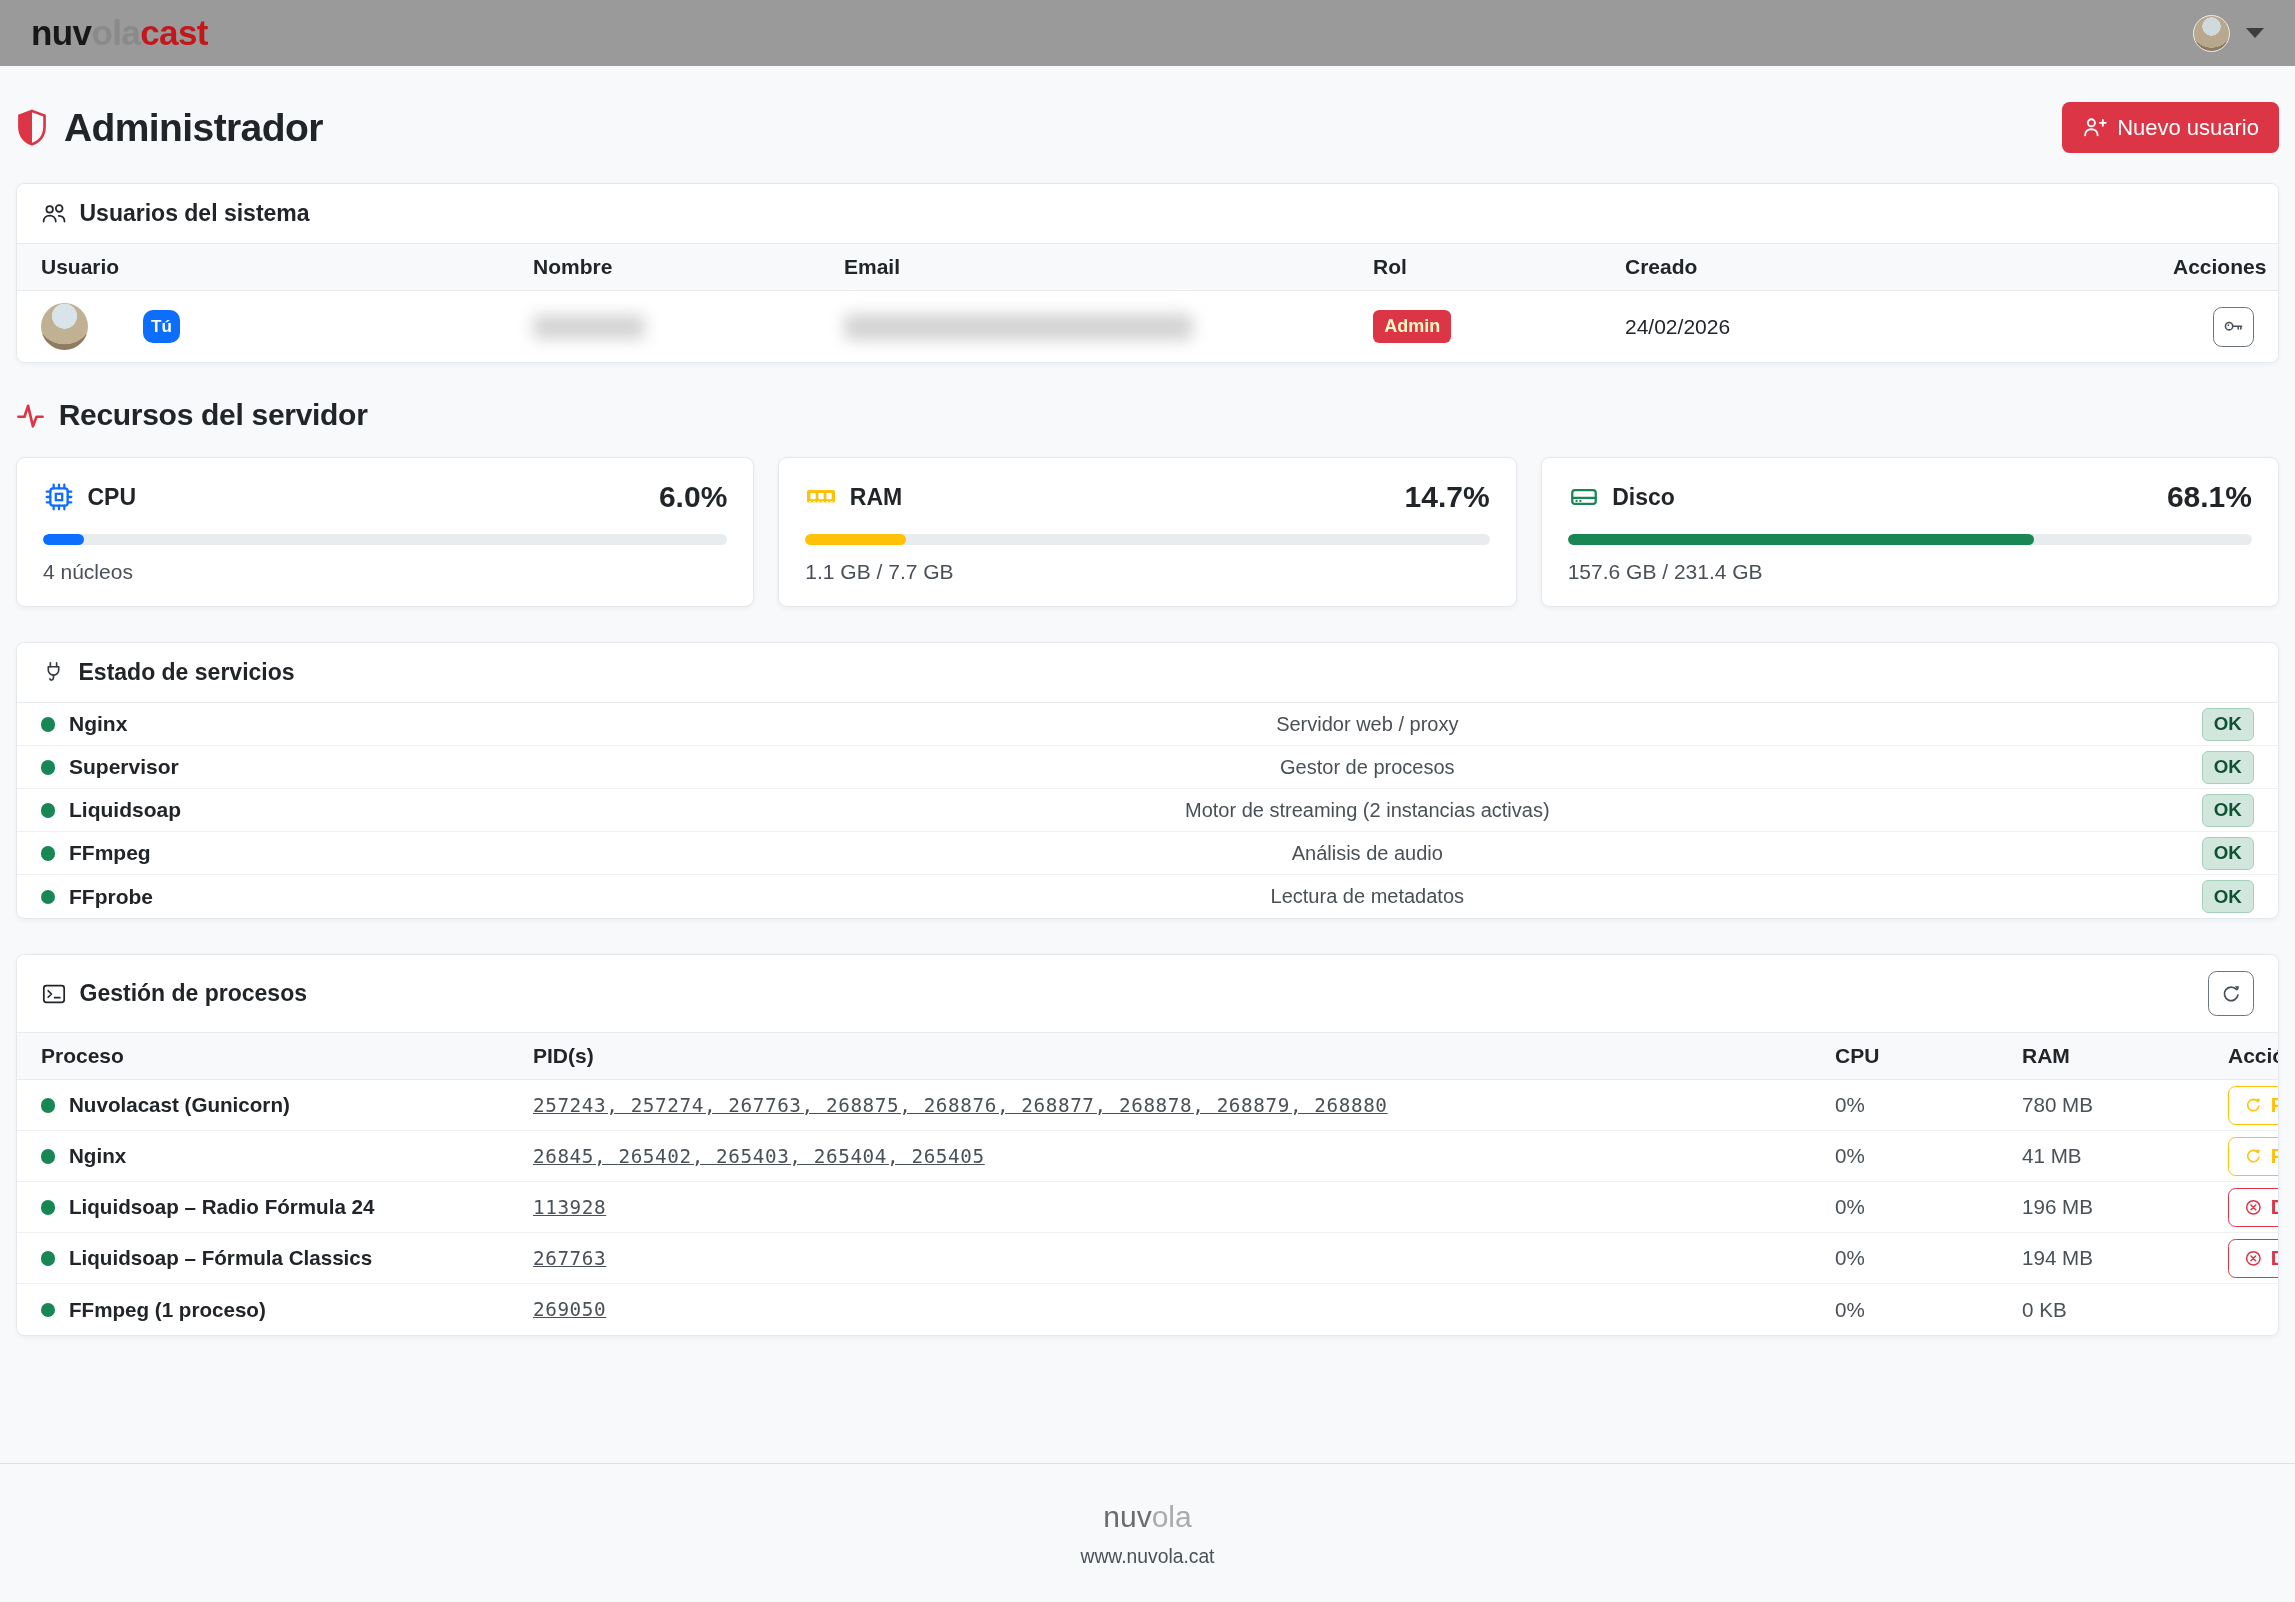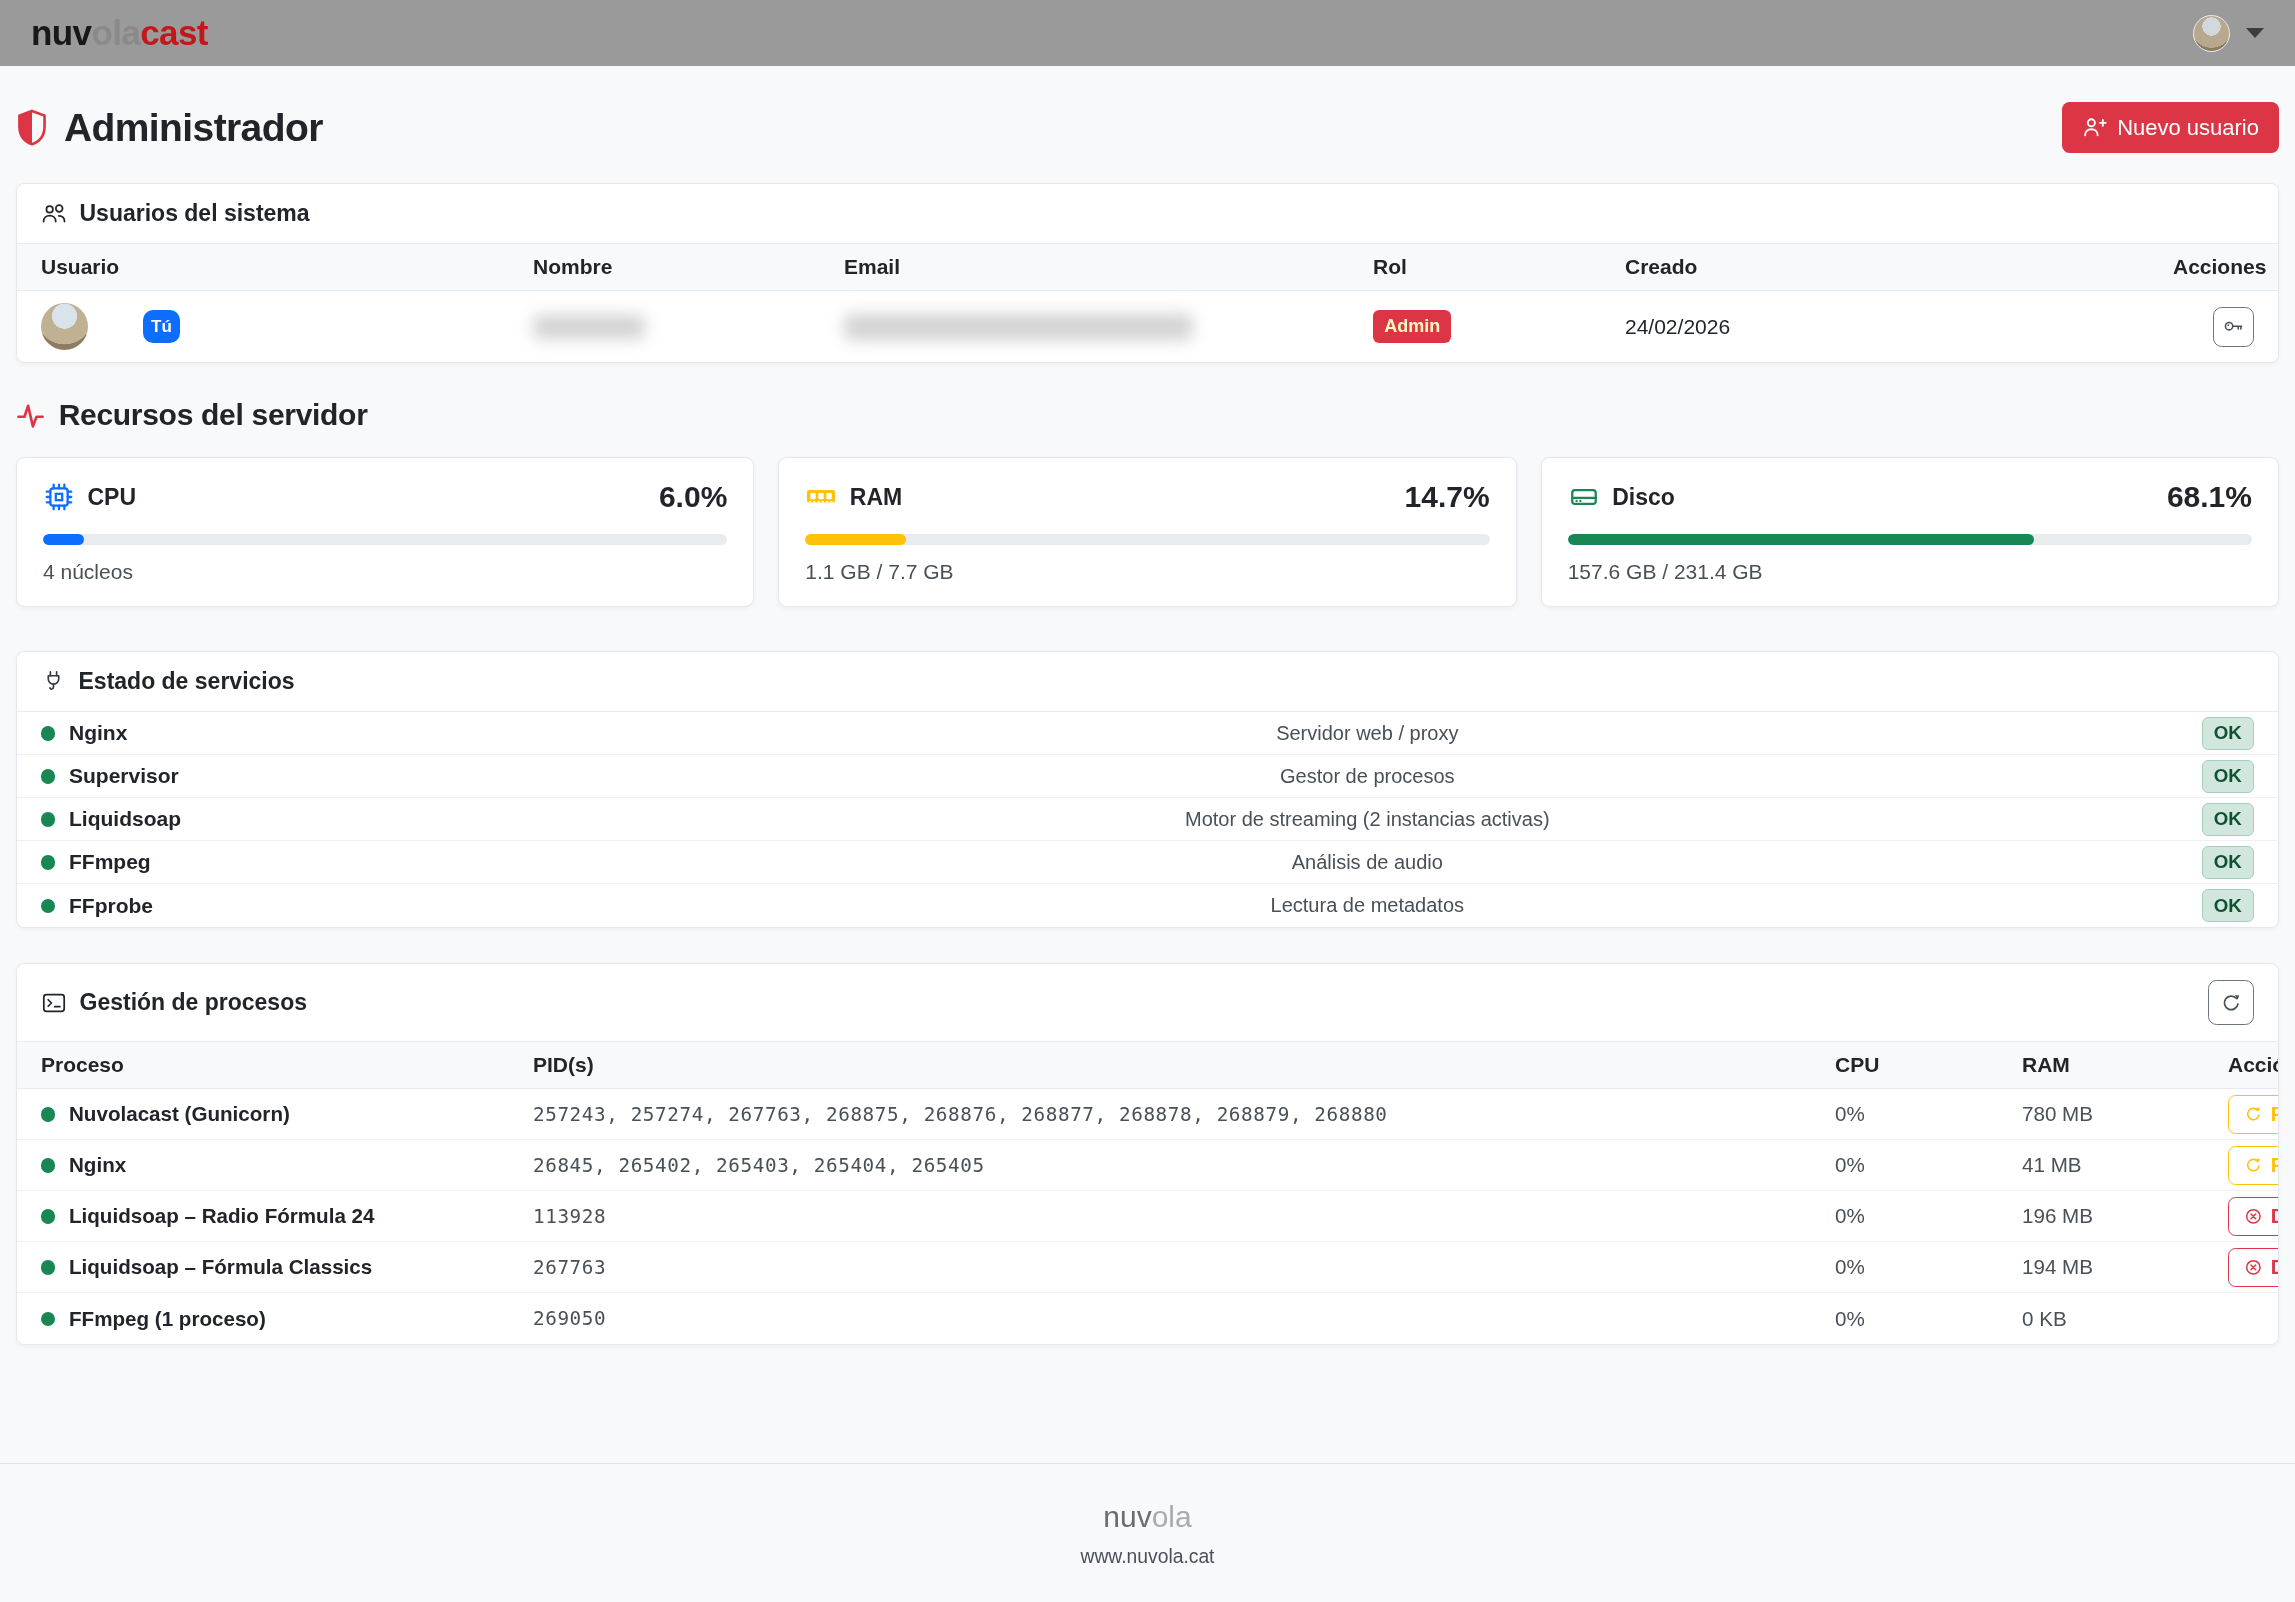--- a/index.html
+++ b/index.html
@@ -112,21 +112,21 @@
   .svc-desc { font-size:20px; color:#495057;text-align:center; }
   .badge-ok {
     background:#d1e7dd; color:#0f5132; border:1.2px solid #a3cfbb;
     font-size:18.7px; font-weight:600; padding:4.4px 11.2px; border-radius:6.2px;
   }
   
   .p-grid { display:grid; grid-template-columns:492px 1302px 187px 206px 1fr; align-items:center; padding:0 24px; }
   .p-row { height:51px; background:#fff; border-bottom:1.2px solid #eef0f2; }
   .p-row:last-child { border-bottom:none; }
   .proc-name { font-size:20.6px; font-weight:700; }
-  .pid-cell { font-family:"DejaVu Sans Mono", monospace; font-size:19.3px; color:#495057; letter-spacing:0.6px; }
+  .pid-cell { font-family:"DejaVu Sans Mono", monospace; font-size:19.3px; color:#495057; letter-spacing:0.6px;text-decoration:underline; }
   .metric-cell { font-size:20.6px; color:#495057; }
   .btn-outline {
     display:inline-flex; align-items:center; gap:8px;
     background:#fff; cursor:pointer; font-family:inherit;
     font-size:20px; font-weight:600; padding:6.9px 15px; border-radius:7.5px;
   }
   .btn-warning { border:1.2px solid #ffc107; color:#ffc107; }
   .btn-danger  { border:1.2px solid #dc3545; color:#dc3545; }
   
   .footer {
@@ -301,21 +301,21 @@
       </div>
       <div class="res-value">68.1%</div>
     </div>
     <div class="progress-track">
       <div class="progress-fill fill-green" style="width: 68.1%;"></div>
     </div>
     <div class="res-sub">157.6 GB / 231.4 GB</div>
   </div>
 </div>
 
-<div class="card" style="margin-top:44px;">
+<div class="card" style="margin-top:35px;">
   <div class="card-head">
     <span>
       <svg width="25" height="25" viewBox="0 0 24 24" fill="none" stroke="#343a40" stroke-width="1.6" stroke-linecap="round" stroke-linejoin="round">
         <path d="M9 2.8 v3.7 M15 2.8 v3.7"></path>
         <path d="M7 6.5 h10 v3 a5 5 0 0 1 -10 0 z"></path>
         <path d="M12 14.5 v2.6 c0 2.6 -3.4 2.8 -3.4 1"></path>
       </svg>
     </span>
     <span class="card-title">Estado de servicios</span>
   </div>

